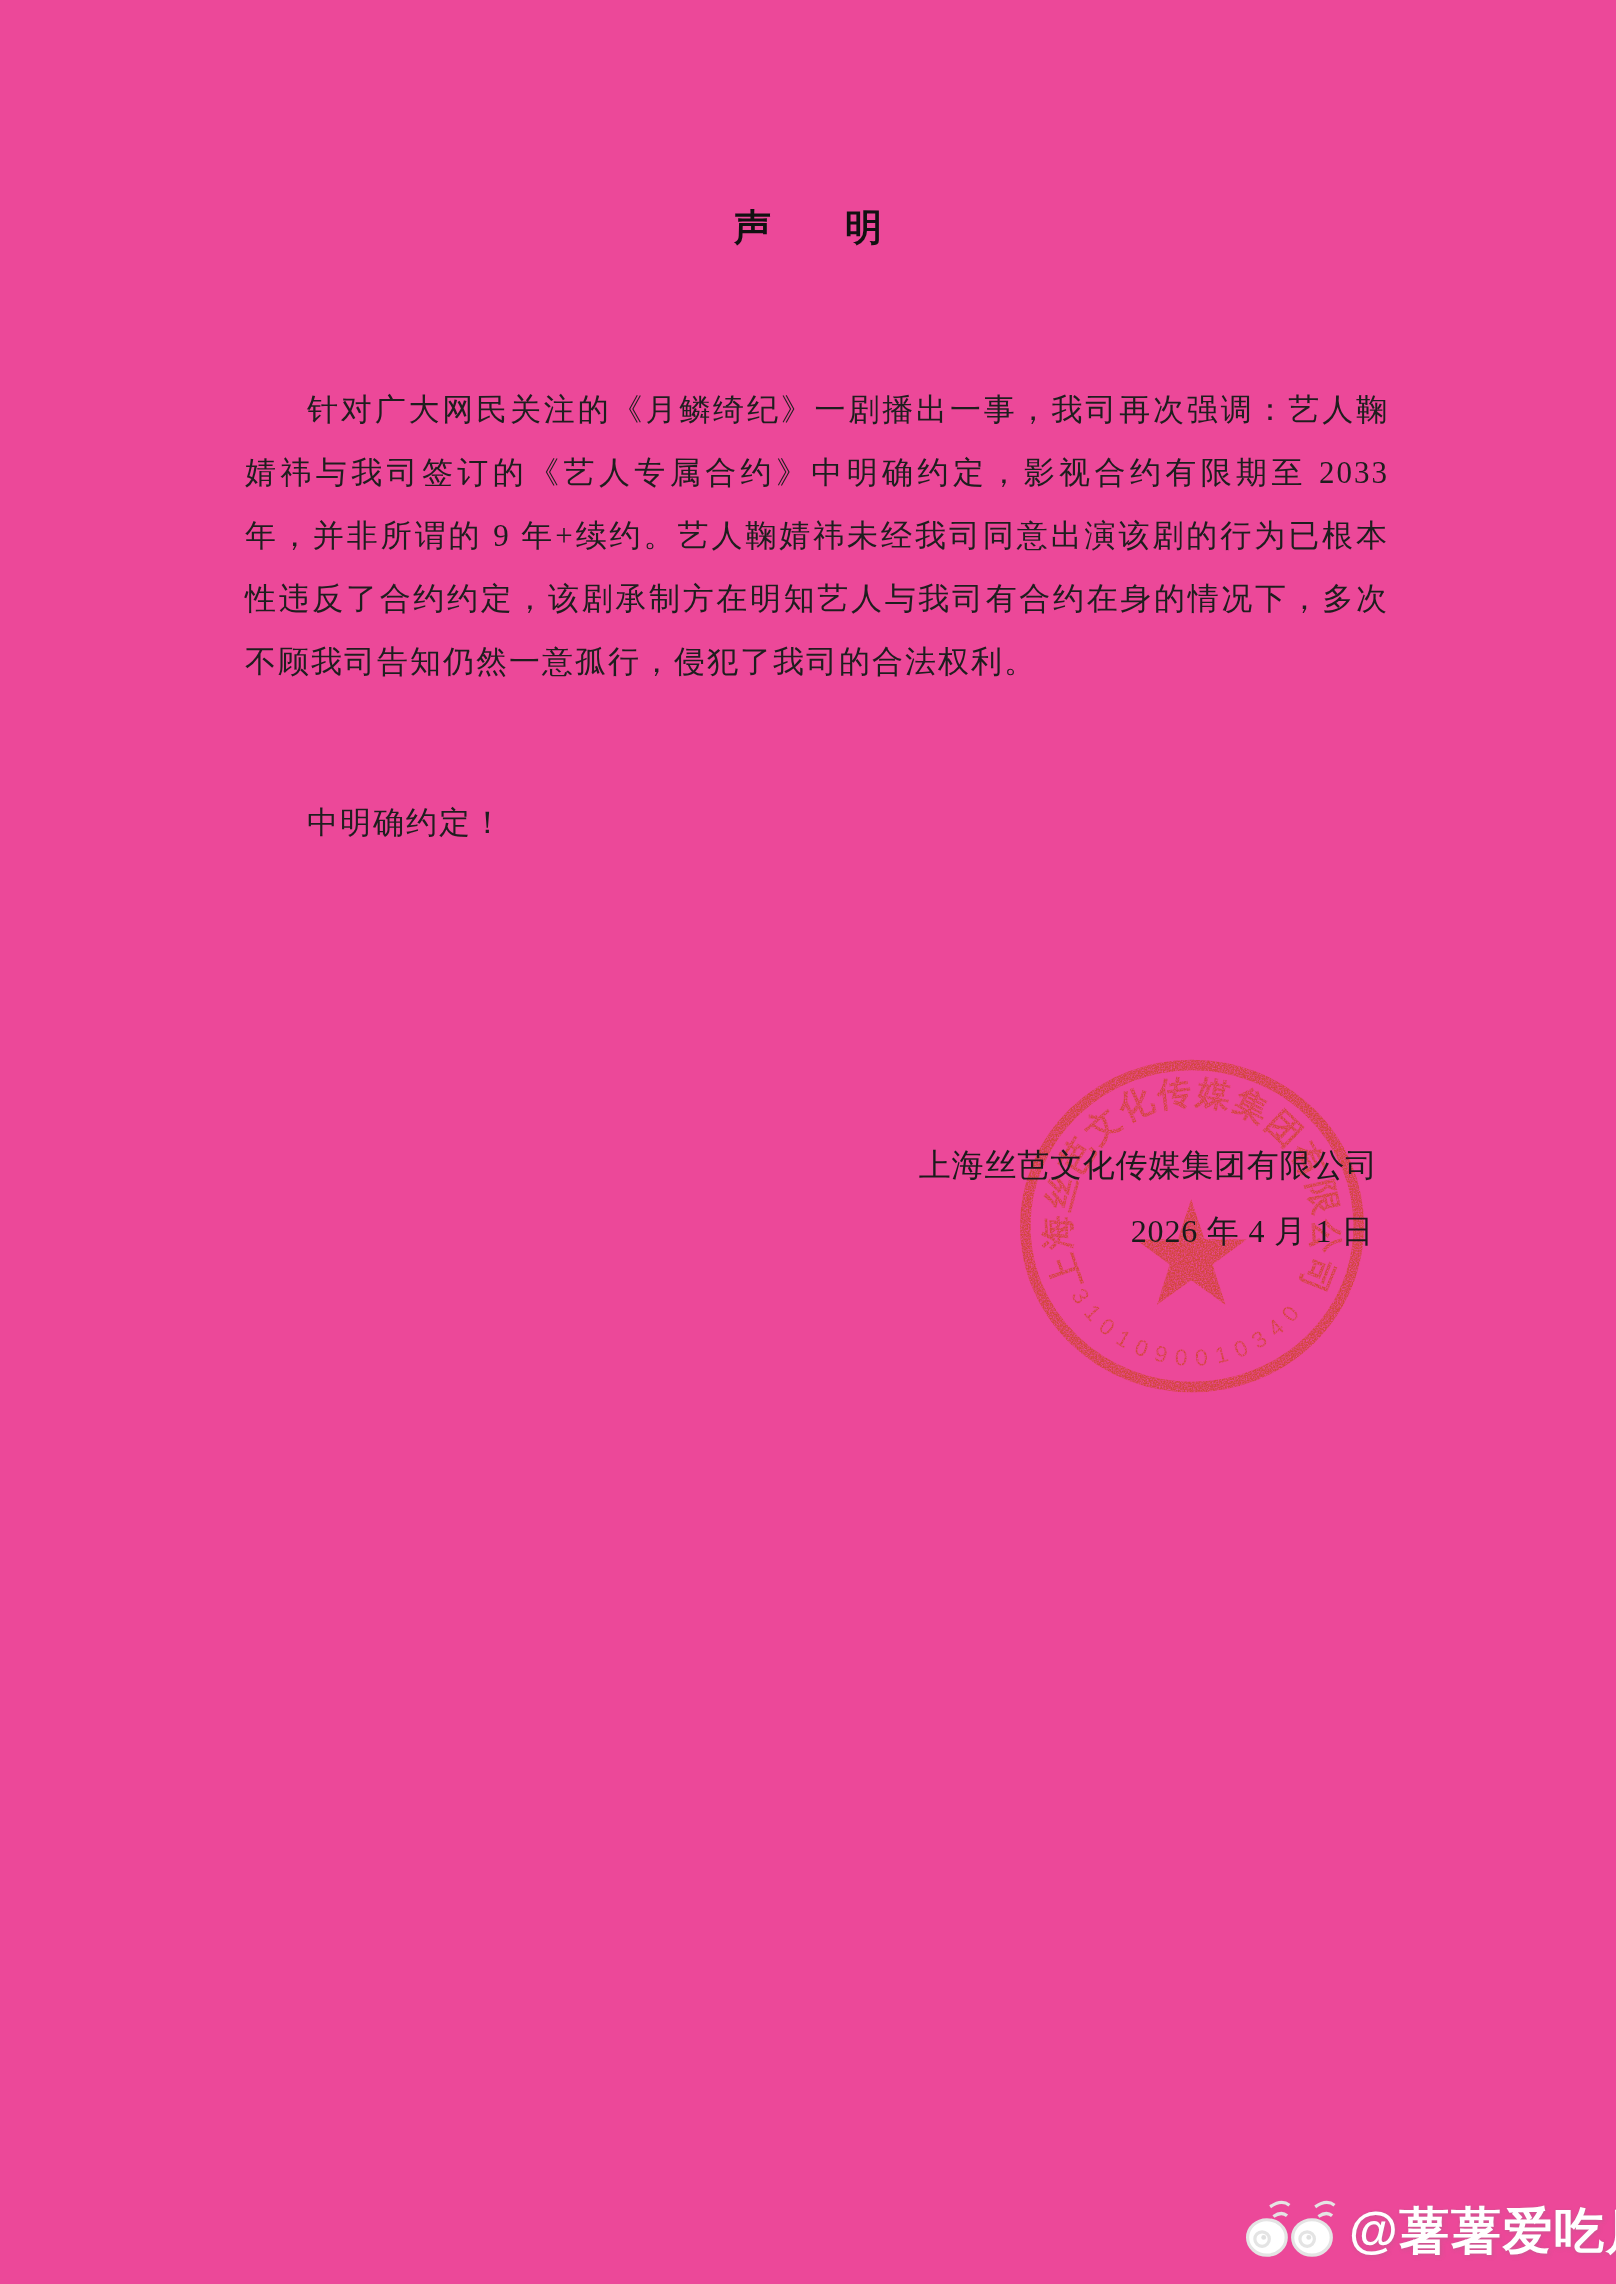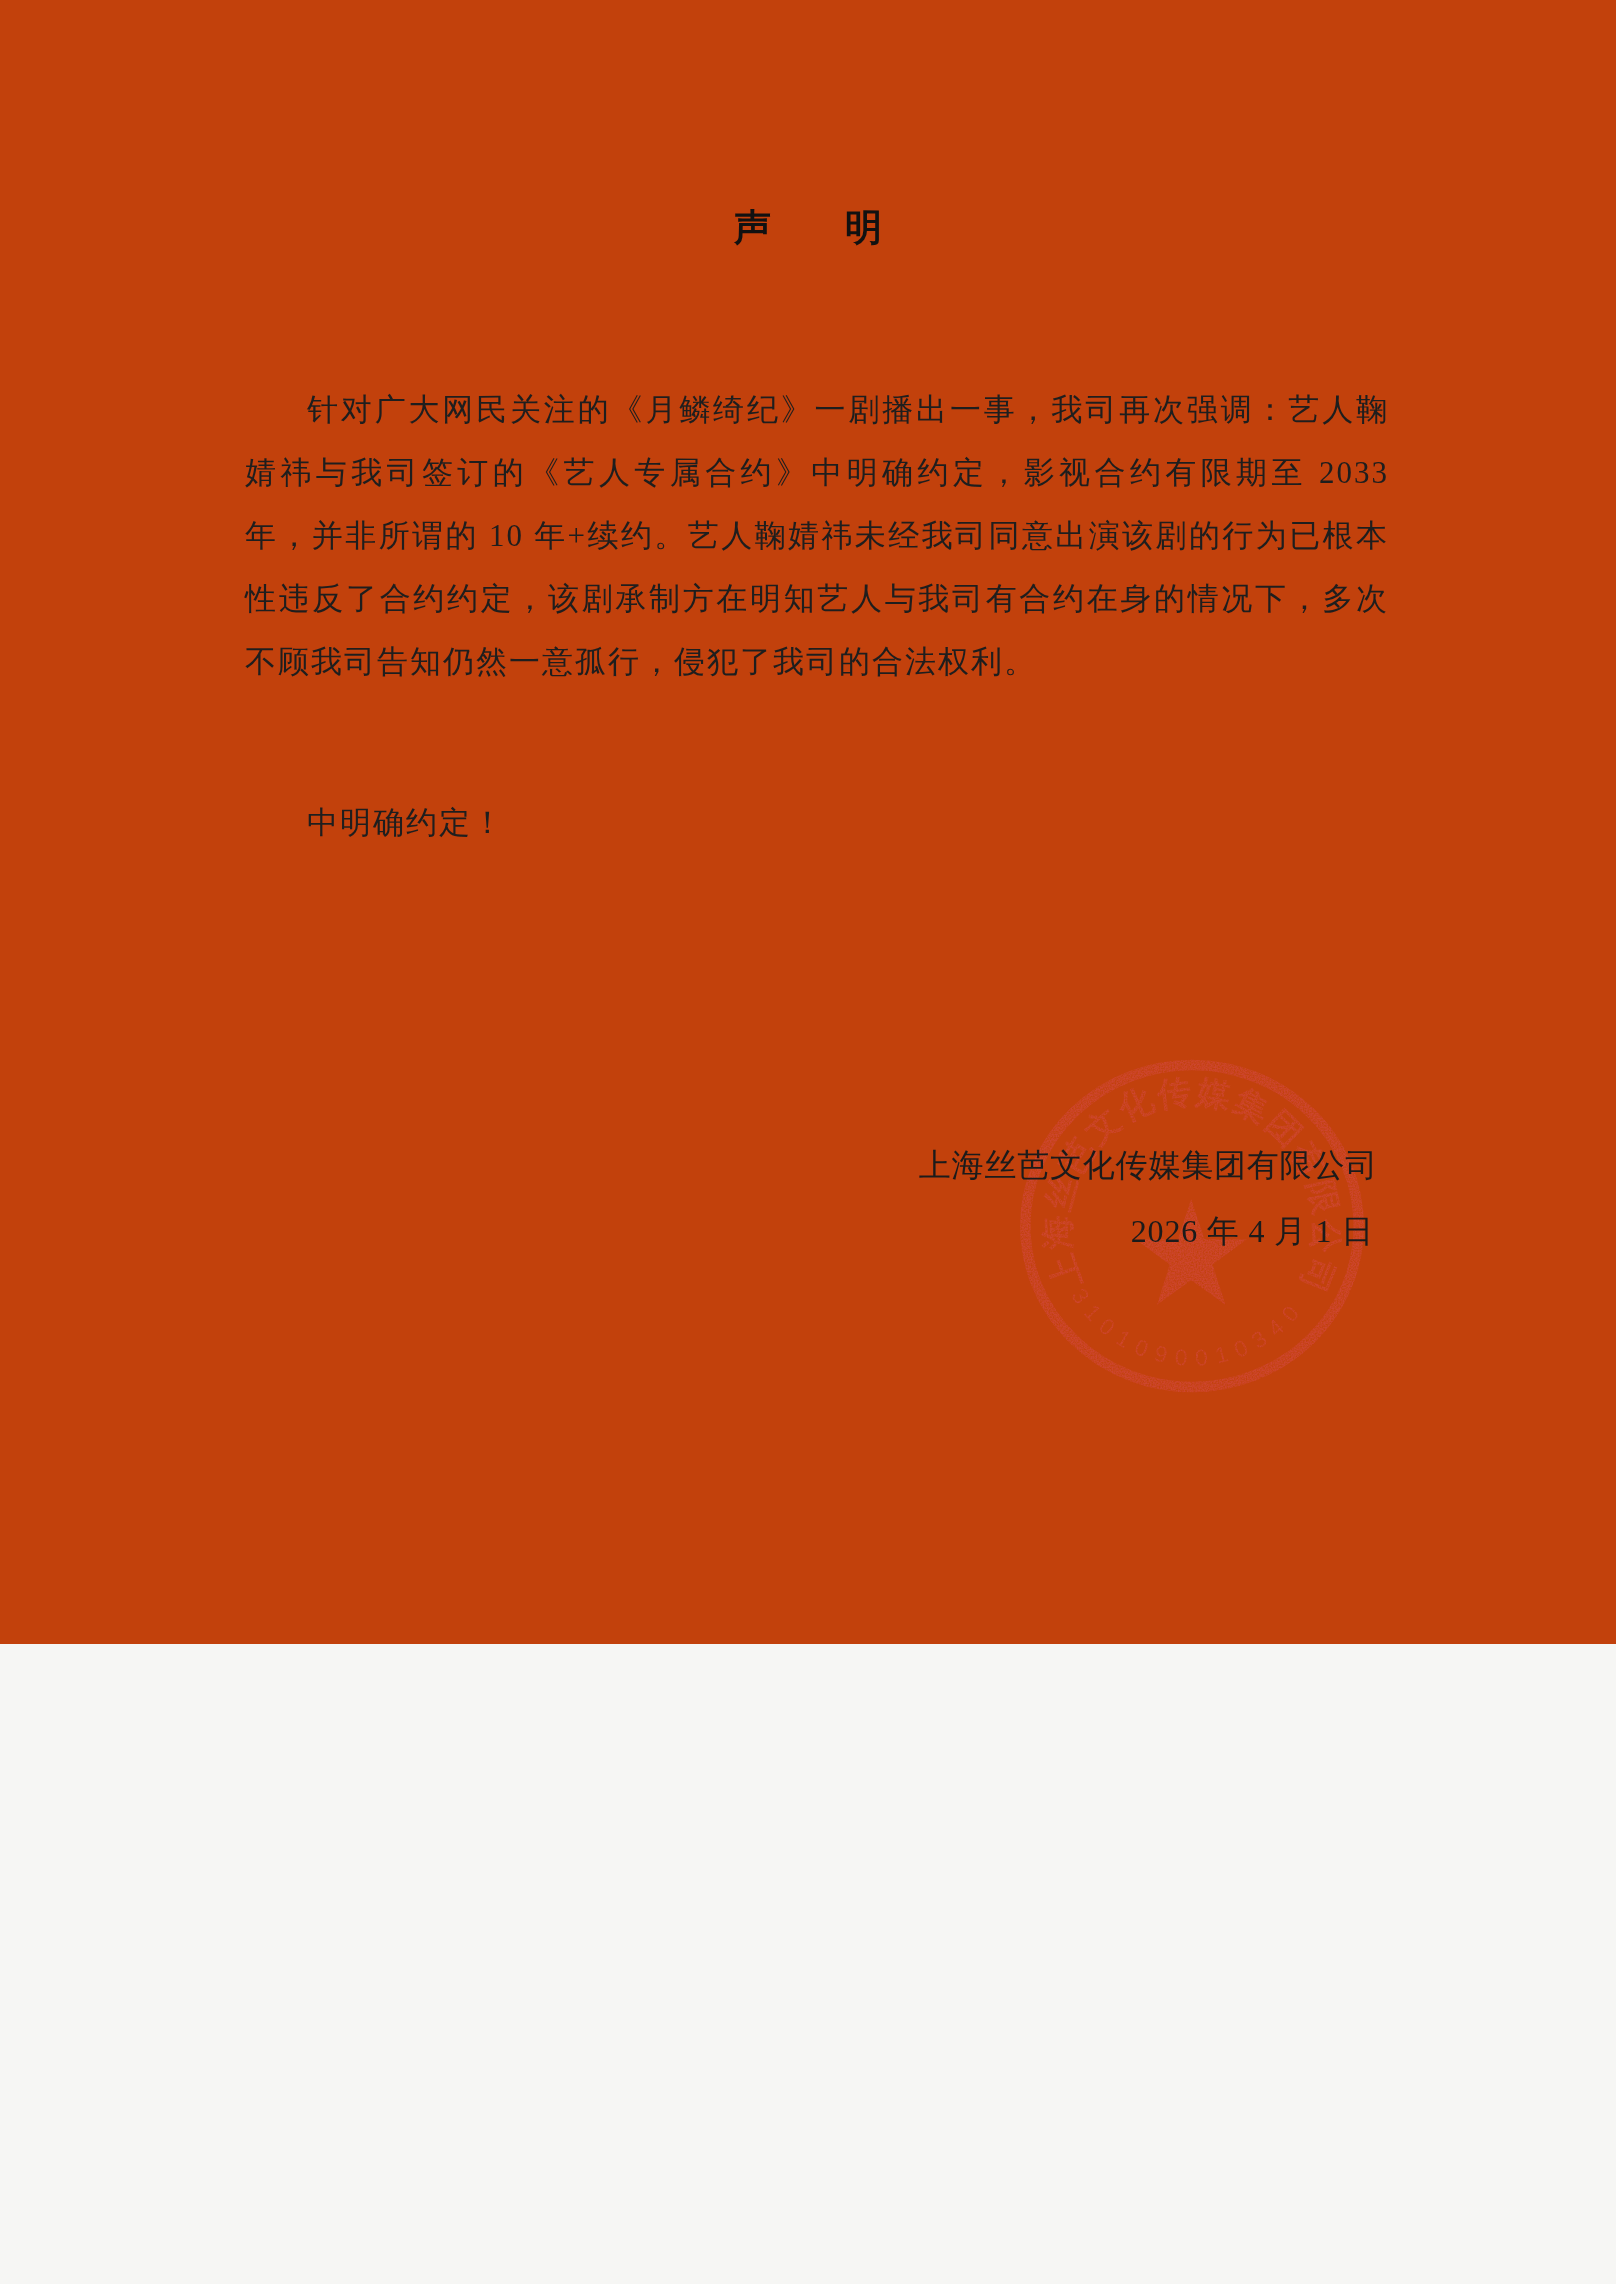--- a/index.html
+++ b/index.html
@@ -3,22 +3,22 @@
 <meta charset="utf-8">
 <style>
   html, body { margin: 0; padding: 0; }
   body {
     width: 1616px; height: 2284px;
     background: #f6f6f4;
     font-family: "Liberation Serif", "DejaVu Serif", serif;
   }
   .page {
     position: relative;
-    width: 1616px; height: 1644px;
-    background: #c2410c;
+    width: 1616px; height: 2284px;
+    background: #ec4899;
     overflow: hidden;
   }
   
   .doc-title {
     position: absolute;
     top: 209px; left: 0; width: 100%;
     margin: 0;
     text-align: center;
     font-family: "Liberation Sans", "DejaVu Sans", sans-serif;
     font-weight: 700;
@@ -99,21 +99,21 @@
   }
 </style>
 </head>
 <body>
 
 <div class="page">
 
   <h1 class="doc-title">声　　明</h1>
 
   <div class="doc-body">
-    <p>针对广大网民关注的《月鳞绮纪》一剧播出一事，我司再次强调：艺人鞠婧祎与我司签订的《艺人专属合约》中明确约定，影视合约有限期至 2033 年，并非所谓的 10 年+续约。艺人鞠婧祎未经我司同意出演该剧的行为已根本性违反了合约约定，该剧承制方在明知艺人与我司有合约在身的情况下，多次不顾我司告知仍然一意孤行，侵犯了我司的合法权利。</p>
+    <p>针对广大网民关注的《月鳞绮纪》一剧播出一事，我司再次强调：艺人鞠婧祎与我司签订的《艺人专属合约》中明确约定，影视合约有限期至 2033 年，并非所谓的 9 年+续约。艺人鞠婧祎未经我司同意出演该剧的行为已根本性违反了合约约定，该剧承制方在明知艺人与我司有合约在身的情况下，多次不顾我司告知仍然一意孤行，侵犯了我司的合法权利。</p>
     <p class="closing">中明确约定！</p>
   </div>
 
   <div class="sig-company">上海丝芭文化传媒集团有限公司</div>
 
   <div class="sig-date">2026 年 4 月 1 日</div>
 
   <div class="seal">
     <svg viewBox="0 0 430 430" width="348" height="348" xmlns="http://www.w3.org/2000/svg">
       <defs>

